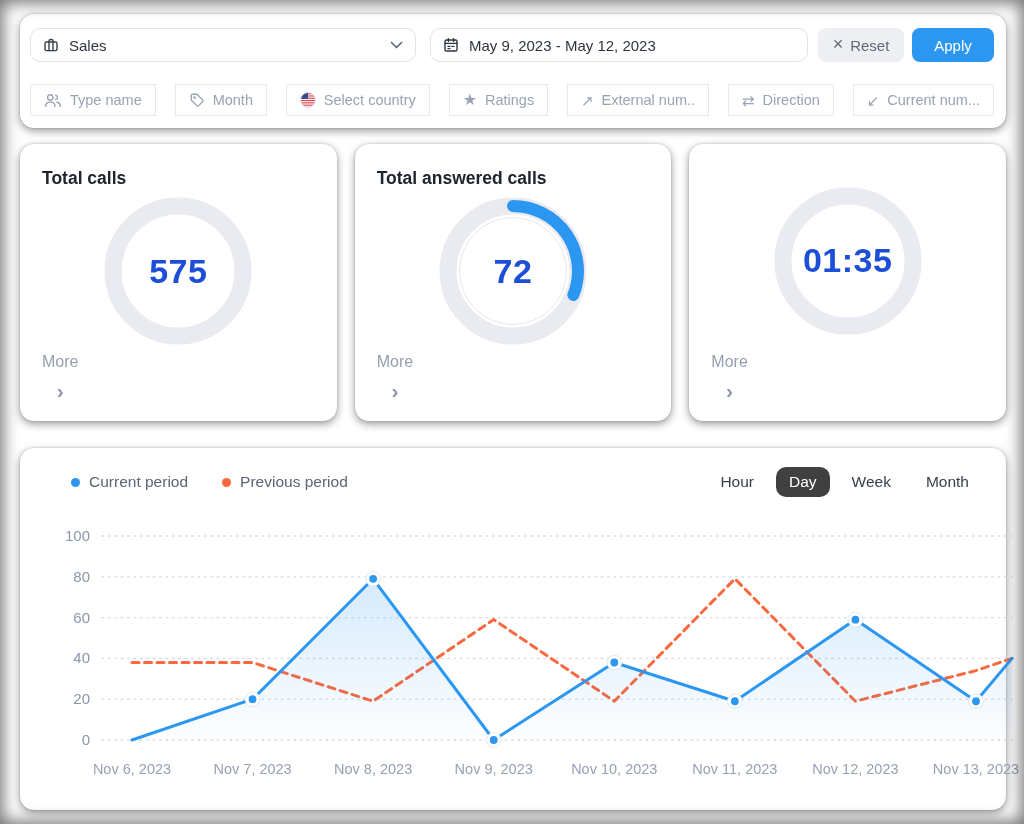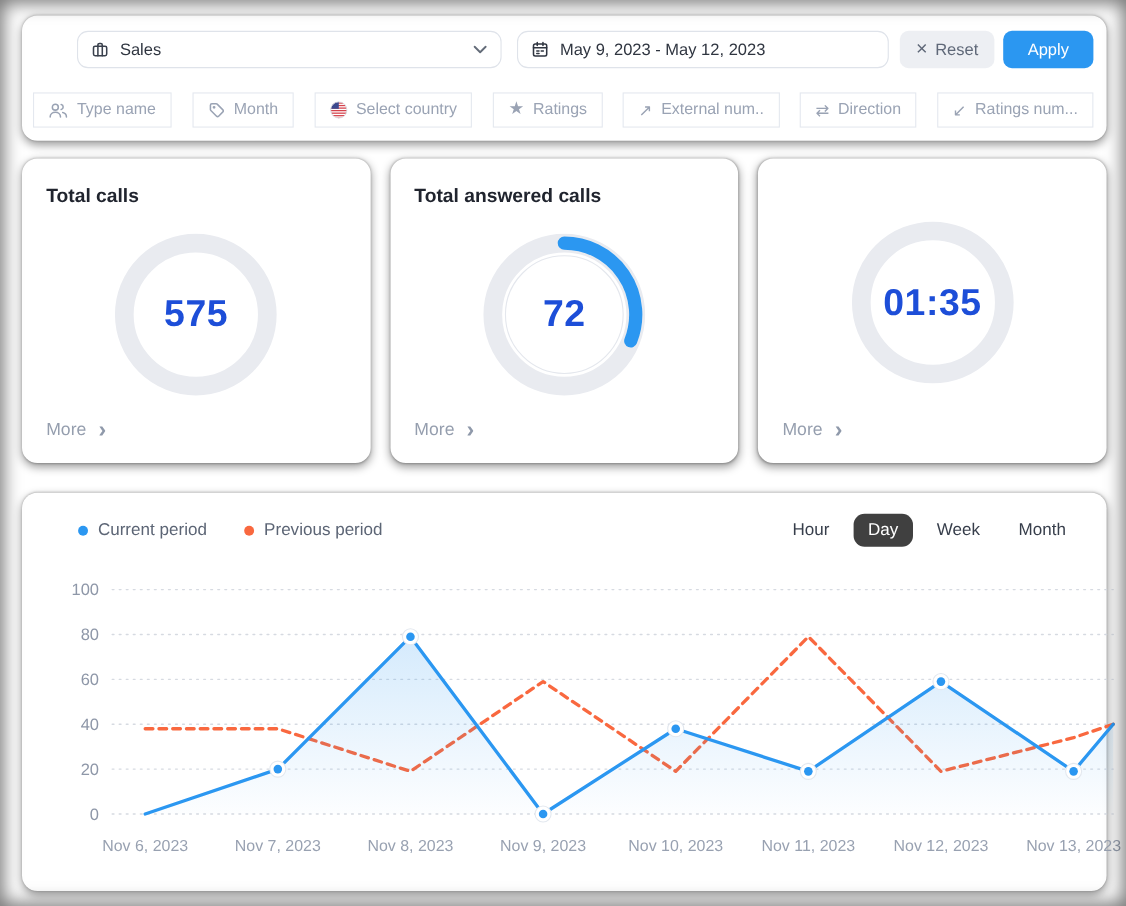--- a/index.html
+++ b/index.html
@@ -8,21 +8,21 @@
     background:#ffffff;font-family:"Liberation Sans",sans-serif;
     -webkit-font-smoothing:antialiased;
   }
   .vignette{position:absolute;inset:0;pointer-events:none;z-index:60;
     box-shadow:inset 0 0 16px 3px rgba(0,0,0,.55);}
   .card{background:#fff;border-radius:14px;
     box-shadow:0 3px 9px rgba(0,0,0,.40),0 0 2px rgba(0,0,0,.22);padding-left:24px;}
   
   .top-card{position:absolute;left:20px;top:14px;width:986px;height:114px;
     box-sizing:border-box;padding:14px 12px 12px 10px;}
-  .row1{display:flex;align-items:flex-start;height:34px;margin-left:40px;}
+  .row1{display:flex;align-items:flex-start;height:34px;}
   .field{height:34px;box-sizing:border-box;border:1px solid #dfe3ea;border-radius:10px;
     display:flex;align-items:center;padding:0 12px;gap:10px;background:#fff;cursor:pointer;}
   .select-field{width:386px;}
   .date-field{flex:1;margin-left:14px;}
   .field-text{font-size:15px;color:#2f3540;white-space:nowrap;}
   .chev-down{margin-left:auto;display:flex;align-items:center;}
   .btn{height:34px;border:none;border-radius:8px;display:flex;align-items:center;
     justify-content:center;gap:7px;font-family:inherit;font-size:15px;cursor:pointer;}
   .btn-reset{margin-left:10px;width:86px;background:#edeff3;color:#5f6878;}
   .btn-reset .x{font-size:18px;line-height:1;margin-top:-2px;}
@@ -36,21 +36,21 @@
   
   .stats{position:absolute;left:20px;top:144px;width:986px;
     display:grid;grid-template-columns:1fr 1fr 1fr;gap:18px;}
   .stat-card{height:277px;box-sizing:border-box;padding:24px 22px 20px;
     display:flex;flex-direction:column;}
   .stat-title{font-size:17.5px;font-weight:700;color:#20242e;}
   .gauge-wrap{flex:1;display:flex;align-items:center;justify-content:center;position:relative;}
   .gauge-box{position:relative;width:148px;height:148px;}
   .gauge-value{position:absolute;inset:0;display:flex;align-items:center;justify-content:center;
     font-size:34px;font-weight:600;color:#1d4ed8;letter-spacing:.5px;}
-  .more{display:flex;gap:11px;color:#959eae;font-size:16px;cursor:pointer;width:fit-content;}
+  .more{display:flex;align-items:center;gap:11px;color:#959eae;font-size:16px;cursor:pointer;width:fit-content;flex-direction:column;}
   .more-chev{font-size:21px;font-weight:700;line-height:0.9;color:#8f99aa;}
   
   .chart-card{position:absolute;left:20px;top:448px;width:986px;height:362px;
     box-sizing:border-box;padding-top:18px;}
   .chart-head{display:flex;align-items:center;padding:0 24px 0 27px;height:32px;}
   .legend{display:flex;gap:34px;}
   .legend-item{display:flex;align-items:center;gap:9px;font-size:15.5px;color:#5c6575;cursor:pointer;}
   .legend-dot{width:9px;height:9px;border-radius:50%;}
   .tabs{margin-left:auto;display:flex;align-items:center;gap:9px;}
   .tab{font-size:15.5px;color:#373e4b;font-weight:500;padding:6px 13px;border-radius:10px;cursor:pointer;}
@@ -147,21 +147,21 @@
     <div class="chip">
       <span class="glyph">↗</span>
       <span class="chip-label">External num..</span>
     </div>
     <div class="chip">
       <span class="glyph">⇄</span>
       <span class="chip-label">Direction</span>
     </div>
     <div class="chip">
       <span class="glyph">↙</span>
-      <span class="chip-label">Ratings num...</span>
+      <span class="chip-label">Current num...</span>
     </div>
   </div>
 </div>
 
 <div class="stats">
   <div class="card stat-card">
     <div class="stat-title">Total calls</div>
     <div class="gauge-wrap">
       <div class="gauge-box">
         <svg width="148" height="148" viewBox="0 0 148 148">

